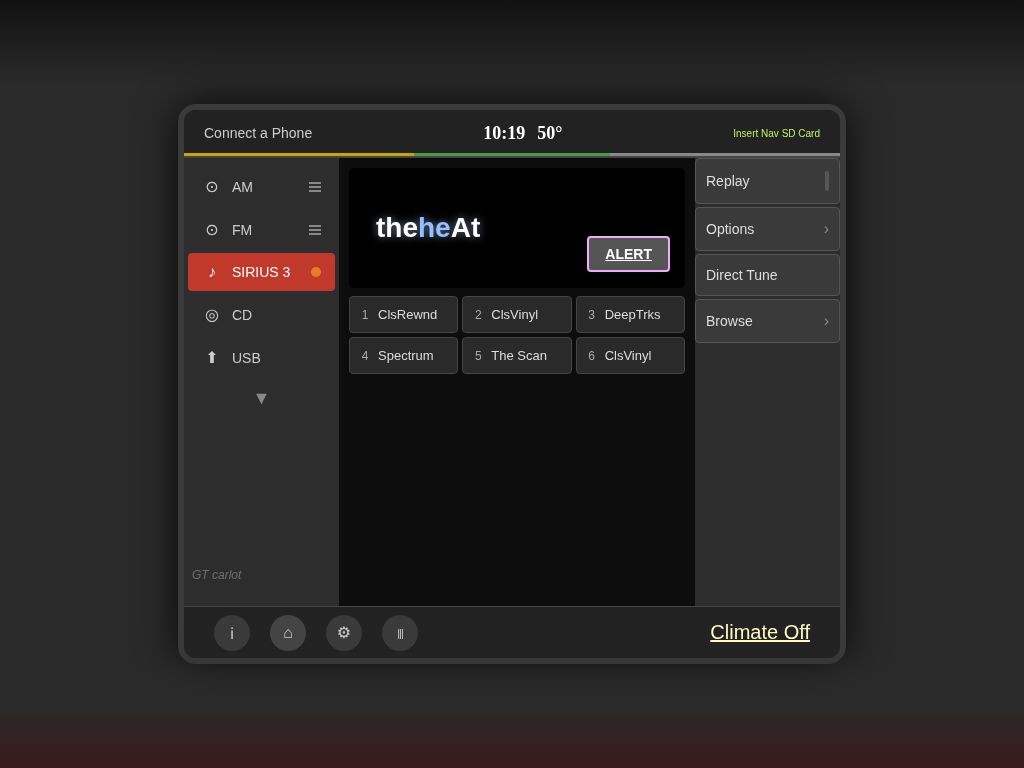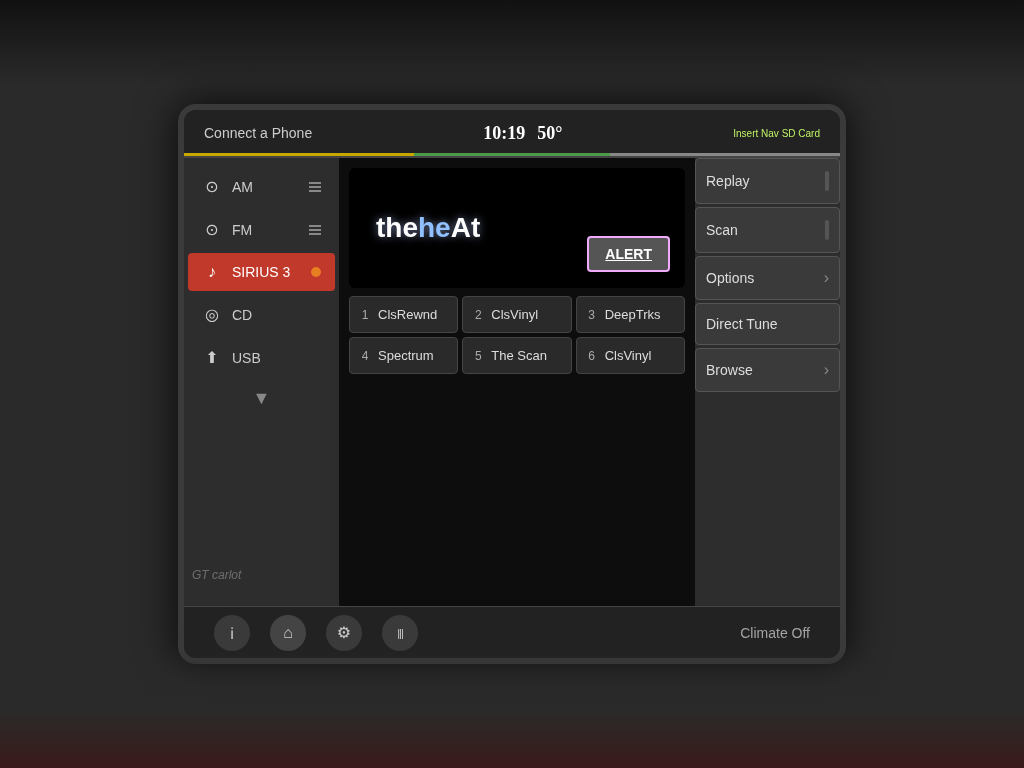--- a/index.html
+++ b/index.html
@@ -293,22 +293,23 @@
       cursor: pointer;
       color: #ccc;
       font-size: 16px;
     }
 
     .bottom-icon.home {
       background: #444;
     }
 
     .climate-text {
-      color: #a3a3a3;
-      font-size: 14px;
+      color: #fef9c3;
+      font-size: 20px;
+      text-decoration: underline;
     }
 
     
     .watermark {
       position: absolute;
       bottom: 76px;
       left: 8px;
       font-size: 12px;
       color: rgba(255,255,255,0.3);
       font-style: italic;
@@ -435,24 +436,20 @@
         <button class="preset-btn">
           <span class="num">6</span>
           <span class="name">ClsVinyl</span>
         </button>
       </div>
     </div>
 
     <div class="right-sidebar">
       <button class="action-btn">
         <span>Replay</span>
-        <div class="indicator"></div>
-      </button>
-      <button class="action-btn">
-        <span>Scan</span>
         <div class="indicator"></div>
       </button>
       <button class="action-btn">
         <span>Options</span>
         <span class="chevron">›</span>
       </button>
       <button class="action-btn">
         <span>Direct Tune</span>
       </button>
       <button class="action-btn">

